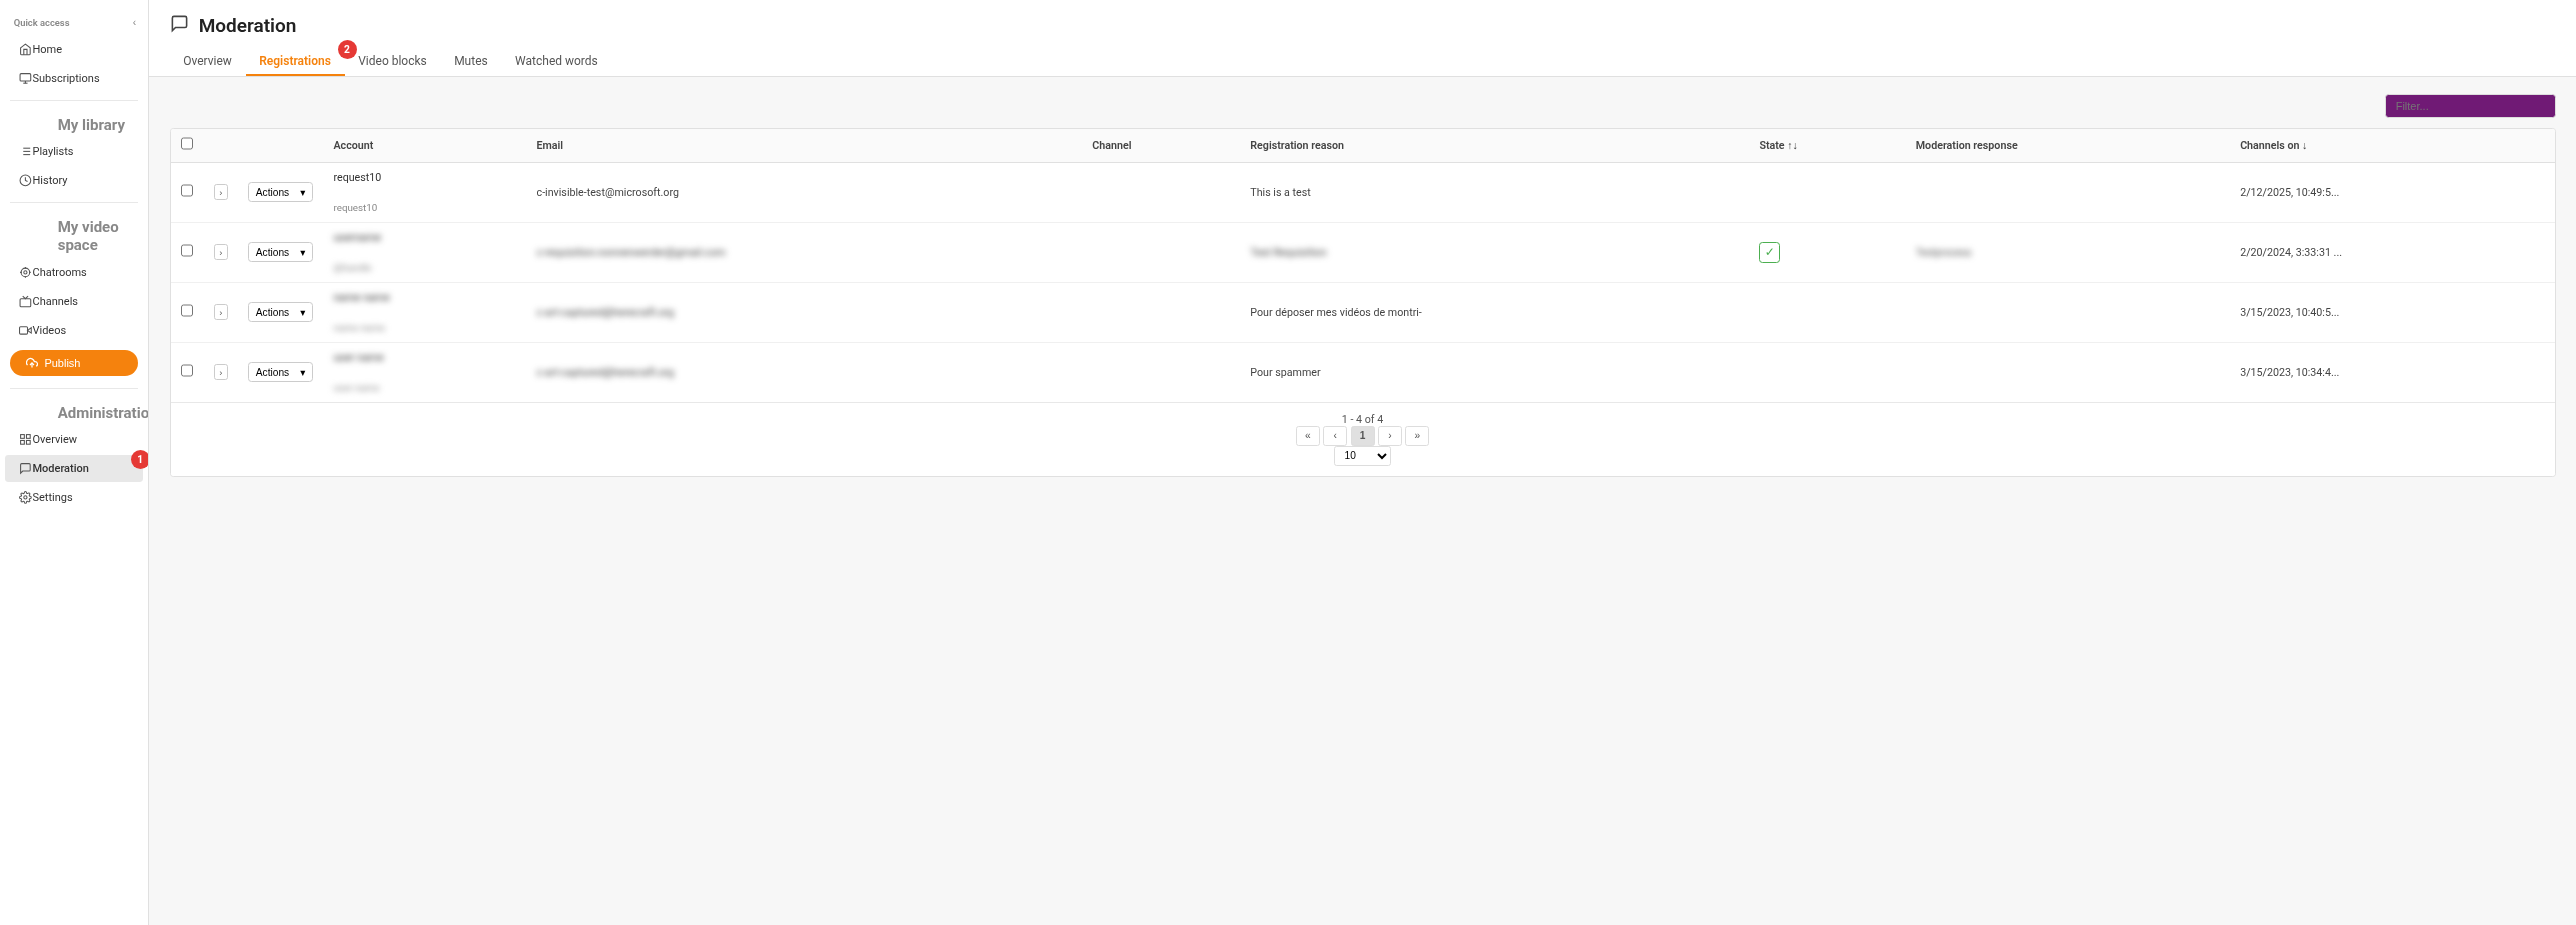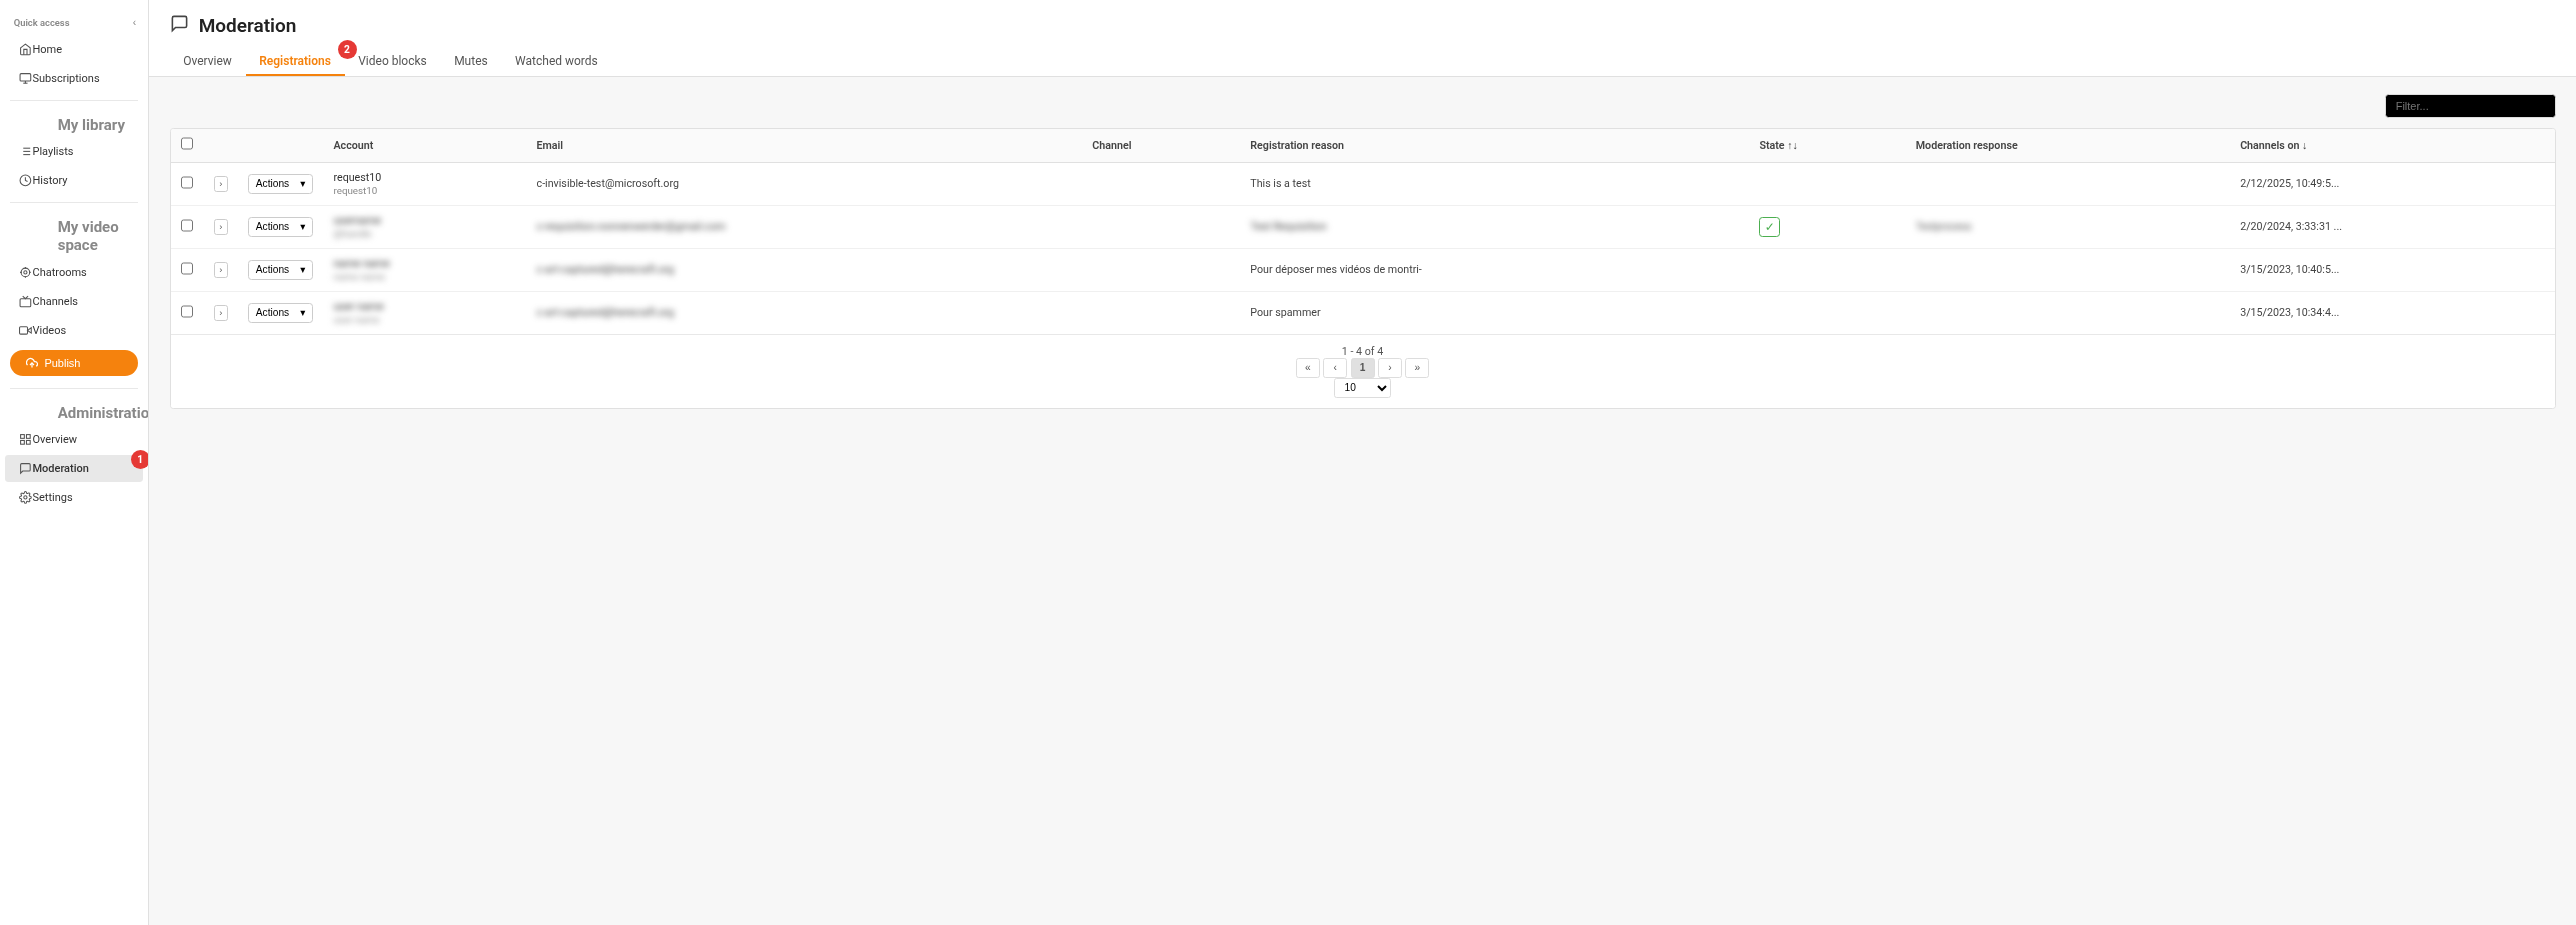--- a/index.html
+++ b/index.html
@@ -163,21 +163,21 @@
       display: flex;
       justify-content: flex-end;
       margin-bottom: 10.2px;
     }
 
     .filter-input {
       padding: 5.1px 10.2px;
       border: 0.9px solid #ddd;
       border-radius: 3.4px;
       font-size: 11px;
-      background: #000000;
+      background: #701a75;
       width: 171px;
       color: #999;
     }
 
     
     .table-container {
       background: #fff;
       border: 0.9px solid #e0e0e0;
       border-radius: 3.4px;
       overflow: hidden;
@@ -243,21 +243,21 @@
       cursor: pointer;
       display: flex;
       align-items: center;
       gap: 11px;
       white-space: nowrap;
     }
 
     .account-info {
       display: flex;
       flex-direction: column;
-      gap: 1px;
+      gap: 18px;
     }
     .account-name {
       font-size: 10.7px;
       color: #333;
     }
     .account-handle {
       font-size: 9.8px;
       color: #888;
     }
 

